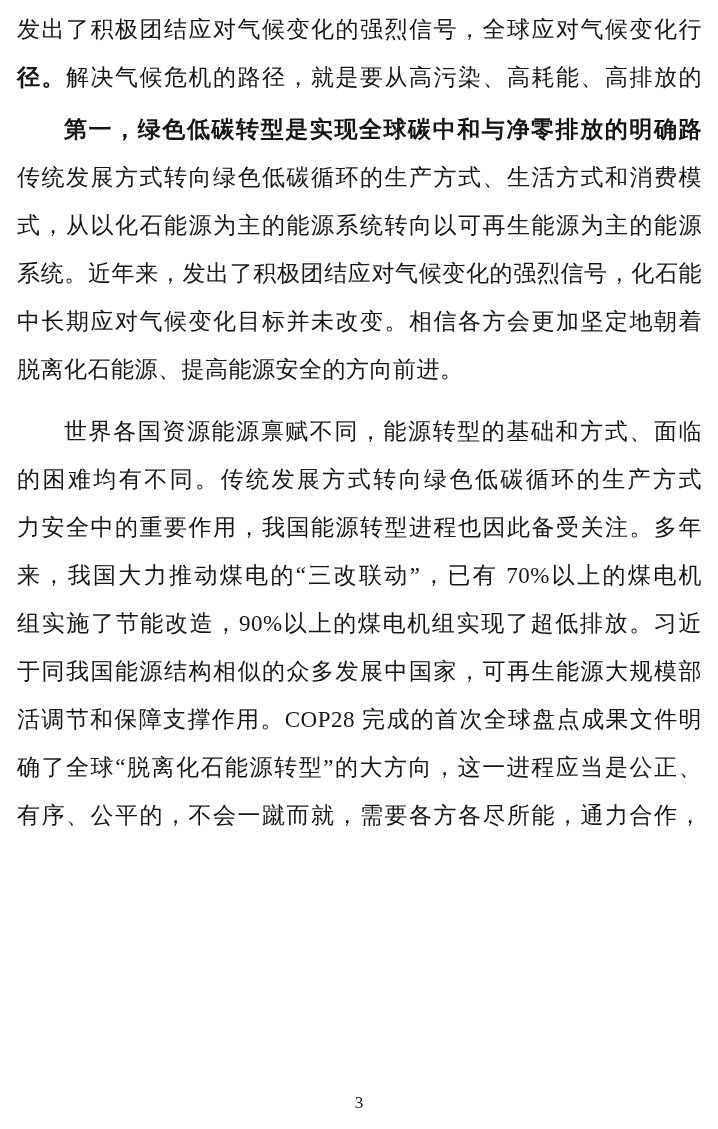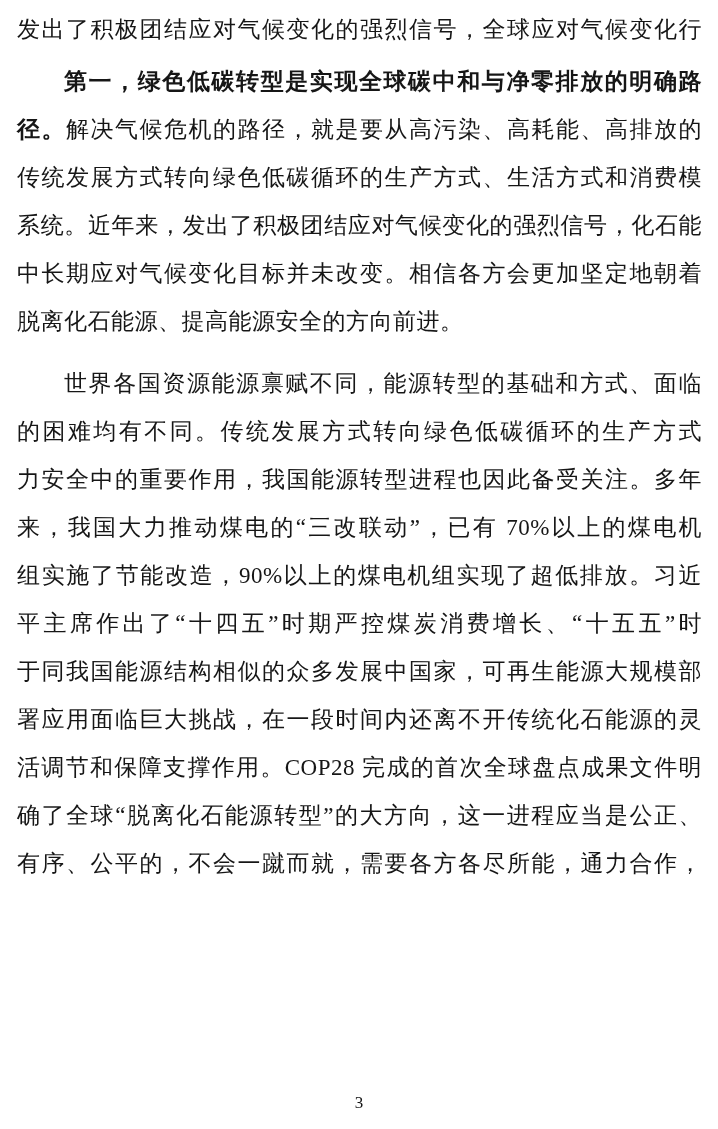--- a/index.html
+++ b/index.html
@@ -53,37 +53,36 @@
   }
 </style>
 </head>
 <body>
 
 <div class="page">
   <div class="text-block">
 
     <div class="line">发出了积极团结应对气候变化的强烈信号，全球应对气候变化行</div>
 
+    <div class="line"><span class="bold">径。</span><span>解决气候危机的路径，就是要从高污染、高耗能、高排放的</span></div>
+
     <div class="line indent bold heading-gap">第一，绿色低碳转型是实现全球碳中和与净零排放的明确路</div>
 
-    <div class="line"><span class="bold">径。</span><span>解决气候危机的路径，就是要从高污染、高耗能、高排放的</span></div>
-
     <div class="line">传统发展方式转向绿色低碳循环的生产方式、生活方式和消费模</div>
+    <div class="line">式，从以化石能源为主的能源系统转向以可再生能源为主的能源</div>
     <div class="line">系统。近年来，发出了积极团结应对气候变化的强烈信号，化石能</div>
     <div class="line">中长期应对气候变化目标并未改变。相信各方会更加坚定地朝着</div>
     <div class="line para-end">脱离化石能源、提高能源安全的方向前进。</div>
 
     <div class="line indent para-gap">世界各国资源能源禀赋不同，能源转型的基础和方式、面临</div>
     <div class="line">的困难均有不同。传统发展方式转向绿色低碳循环的生产方式</div>
     <div class="line">力安全中的重要作用，我国能源转型进程也因此备受关注。多年</div>
     <div class="line">来，我国大力推动煤电的“三改联动”，已有 70%以上的煤电机</div>
     <div class="line">组实施了节能改造，90%以上的煤电机组实现了超低排放。习近</div>
-    <div class="line">平主席作出了“十四五”时期严控煤炭消费增长、“十五五”时</div>
     <div class="line">于同我国能源结构相似的众多发展中国家，可再生能源大规模部</div>
-    <div class="line">署应用面临巨大挑战，在一段时间内还离不开传统化石能源的灵</div>
     <div class="line">活调节和保障支撑作用。COP28 完成的首次全球盘点成果文件明</div>
     <div class="line">确了全球“脱离化石能源转型”的大方向，这一进程应当是公正、</div>
     <div class="line">有序、公平的，不会一蹴而就，需要各方各尽所能，通力合作，</div>
 
   </div>
 
   <div class="page-number">3</div>
 </div>
 
 </body></html>

